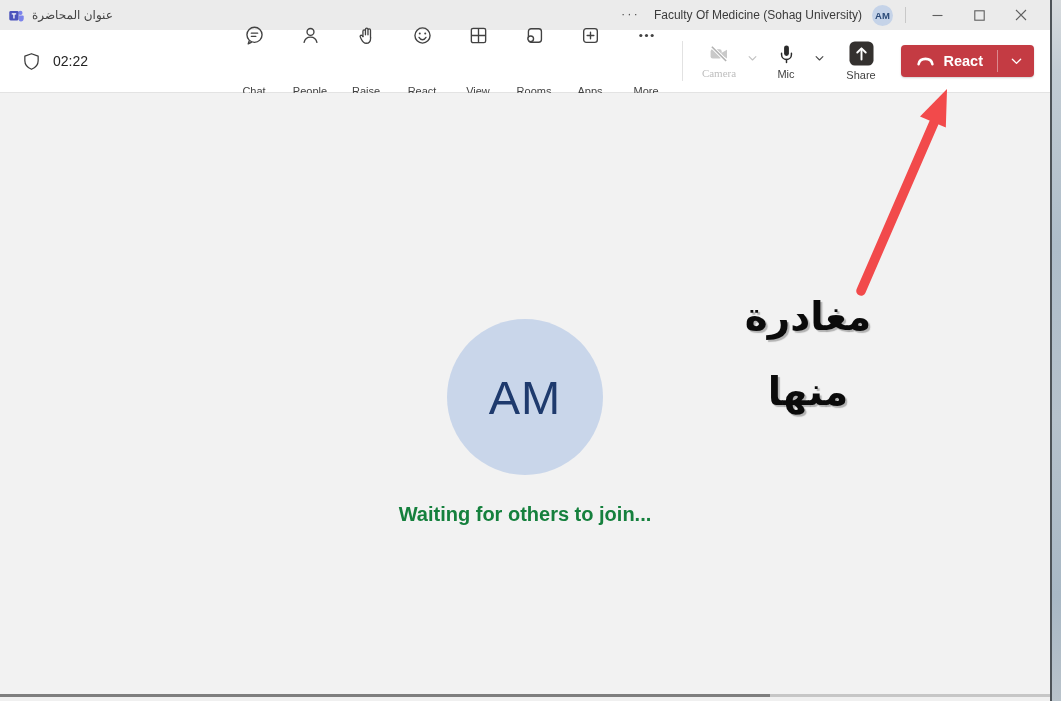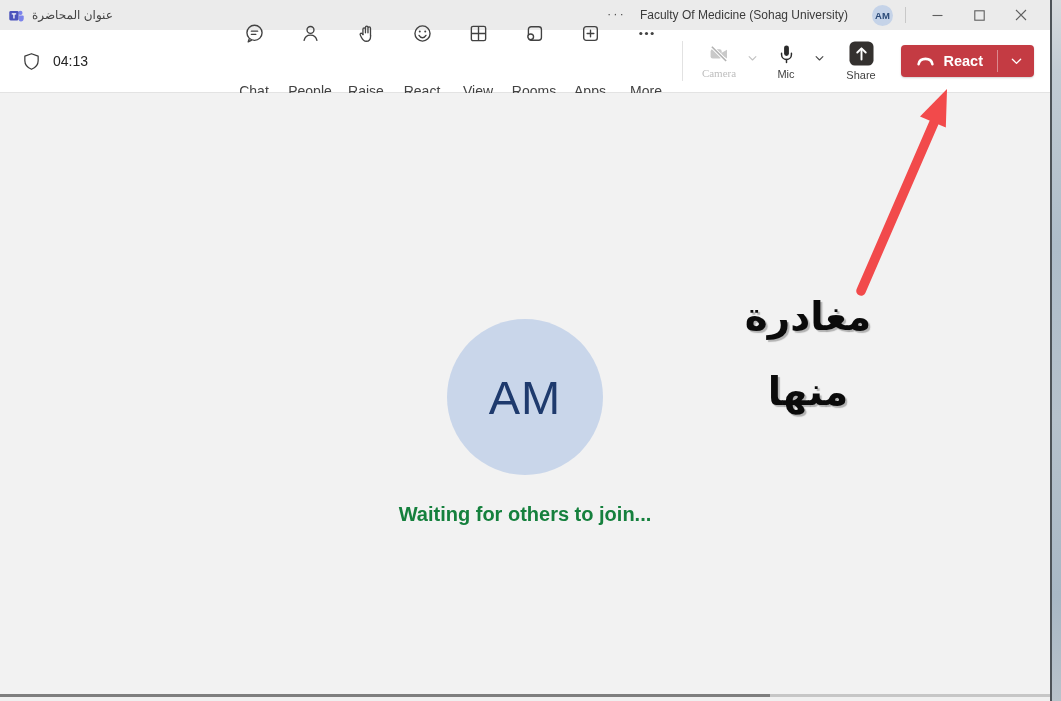--- a/index.html
+++ b/index.html
@@ -14,32 +14,32 @@
     border-left:2px solid #4d5358; }
 
   .teams-window { position:absolute; left:0; top:0; width:1050px; height:701px; background:#fff; }
 
   
   .titlebar { height:30px; background:#ebebeb; display:flex; align-items:center; padding:0 8px; }
   .tb-app { display:flex; align-items:center; gap:7px; }
   .app-title { font-size:12px; color:#444; direction:rtl; }
   .tb-right { margin-left:auto; display:flex; align-items:center; }
   .tb-dots { font-size:13px; color:#555; letter-spacing:2px; padding:0 14px 4px 0; cursor:default; }
-  .meeting-title { font-size:12px; color:#3b3b3b; margin-right:24px; }
+  .meeting-title { font-size:12px; color:#3b3b3b; margin-right:10px; }
   .tb-avatar { width:21px; height:21px; border-radius:50%; background:#c5d3e8; color:#2b4a78;
     font-size:9.5px; font-weight:bold; display:flex; align-items:center; justify-content:center; }
   .tb-sep { width:1px; height:16px; background:#c8c8c8; margin:0 10px 0 12px; }
   .win-btn { width:42px; height:28px; display:flex; align-items:center; justify-content:center; color:#5f5f5f; }
 
   
   .toolbar { height:63px; background:#ffffff; border-bottom:1px solid #e3e3e3; display:flex; align-items:center; position:relative; }
   .tbar-left { width:226px; display:flex; align-items:center; gap:12px; padding-left:22px; }
   .timer { font-size:14px; color:#242424; }
   .tb-btn { width:56px; display:flex; flex-direction:column; align-items:center; gap:3px; cursor:pointer; }
-  .tb-btn .lbl { font-size:14px; color:#424242;margin-top:36px; }
+  .tb-btn .lbl { font-size:11px; color:#424242;margin-top:36px; }
   .tb-btn svg { display:block; }
   .v-div { width:1px; height:40px; background:#e2e2e2; margin:0 10px 0 8px; }
   .device { display:flex; align-items:flex-start; }
   .device .col { width:52px; display:flex; flex-direction:column; align-items:center; gap:3px; cursor:pointer; }
   .device .lbl { font-size:11px; color:#424242; }
   .device.disabled .lbl { color:#bdbdbd;font-family:Liberation Serif, serif; }
   .chev { margin-top:8px; cursor:pointer; }
   .share-col { width:56px; display:flex; flex-direction:column; align-items:center; gap:3px; cursor:pointer; margin-left:6px; }
   .share-col .lbl { font-size:11px; color:#424242; }
 
@@ -108,21 +108,21 @@
             </svg>
         </span>
       </div>
     </div>
 
     <div class="toolbar">
       <div class="tbar-left">
         <svg width="19" height="19" viewBox="0 0 20 20">
           <path d="M10 1.8l7 2.6v4.8c0 4.4-3.1 7.4-7 9-3.9-1.6-7-4.6-7-9V4.4z" fill="none" stroke="#3a3a3a" stroke-width="1.3" stroke-linejoin="round"></path>
         </svg>
-        <span class="timer">04:13</span>
+        <span class="timer">02:22</span>
       </div>
 
       <div class="tb-btn">
         <svg width="21" height="21" viewBox="0 0 20 20">
           <circle cx="10" cy="9.3" r="7.2" fill="none" stroke="#424242" stroke-width="1.3"></circle>
           <path d="M5 15l-1 3 3.4-1.6" fill="none" stroke="#424242" stroke-width="1.3" stroke-linejoin="round"></path>
           <path d="M7 7.8h6M7 10.8h4.3" stroke="#424242" stroke-width="1.3" stroke-linecap="round"></path>
         </svg>
         <span class="lbl">Chat</span>
       </div>

